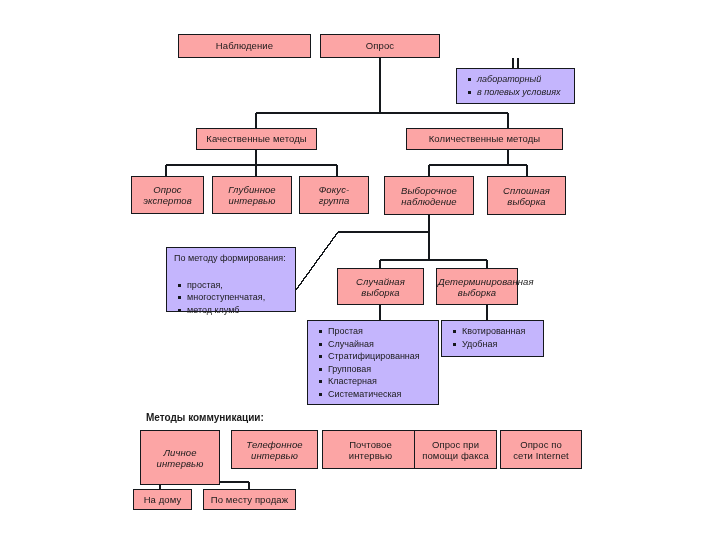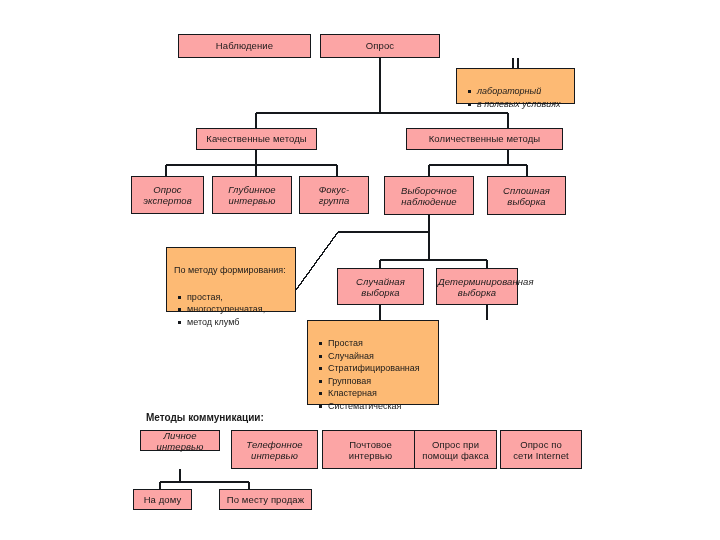--- a/index.html
+++ b/index.html
@@ -42,24 +42,24 @@
     letter-spacing: 0.1px;
     padding: 1px 1px;
     z-index: 2;
   }
   .node.italic { font-style: italic; }
   .node.tight { line-height: 11px; }
   .listbox {
     position: absolute;
     box-sizing: border-box;
     border: 1.4px solid #15181c;
-    background: #fdba74;
+    background: #c4b5fd;
     font-size: 9px;
     line-height: 12.5px;
-    padding: 16px 6px 4px 7px;
+    padding: 4px 6px 4px 7px;
     z-index: 2;
   }
   .listbox .title {
     font-size: 9px;
     margin-bottom: 14px;
     white-space: nowrap;
   }
   .listbox ul {
     margin: 0;
     padding: 0 0 0 13px;
@@ -208,24 +208,30 @@
     <ul>
       <li>Простая</li>
       <li>Случайная</li>
       <li>Стратифицированная</li>
       <li>Групповая</li>
       <li>Кластерная</li>
       <li>Систематическая</li>
     </ul>
   </div>
 
+  <div class="listbox" style="left:441px; top:320px; width:103px; height:37px;">
+    <ul>
+      <li>Квотированная</li>
+      <li>Удобная</li>
+    </ul>
+  </div>
 
   <div class="section-label" style="left:146px; top:412px;">Методы коммуникации:</div>
 
-  <div class="node italic tight" style="left:140px; top:430px; width:80px; height:21px; white-space:pre-line;justify-content:flex-end;">
+  <div class="node italic tight" style="left:140px; top:430px; width:80px; height:55px; white-space:pre-line;justify-content:flex-end;">
     <span class="txt">Личное
 интервью</span>
   </div>
 
   <div class="node italic tight" style="left:231px; top:430px; width:87px; height:39px; white-space:pre-line;">
     <span class="txt">Телефонное
 интервью</span>
   </div>
 
   <div class="node tight" style="left:322px; top:430px; width:97px; height:39px; white-space:pre-line;">
@@ -240,17 +246,17 @@
 
   <div class="node tight" style="left:500px; top:430px; width:82px; height:39px; white-space:pre-line;">
     <span class="txt">Опрос по
 сети Internet</span>
   </div>
 
   <div class="node" style="left:133px; top:489px; width:59px; height:21px;">
     <span class="txt">На дому</span>
   </div>
 
-  <div class="node" style="left:203px; top:489px; width:93px; height:21px;margin-left:16px;">
+  <div class="node" style="left:203px; top:489px; width:93px; height:21px;">
     <span class="txt">По месту продаж</span>
   </div>
 
 </div>
 
 </body></html>

